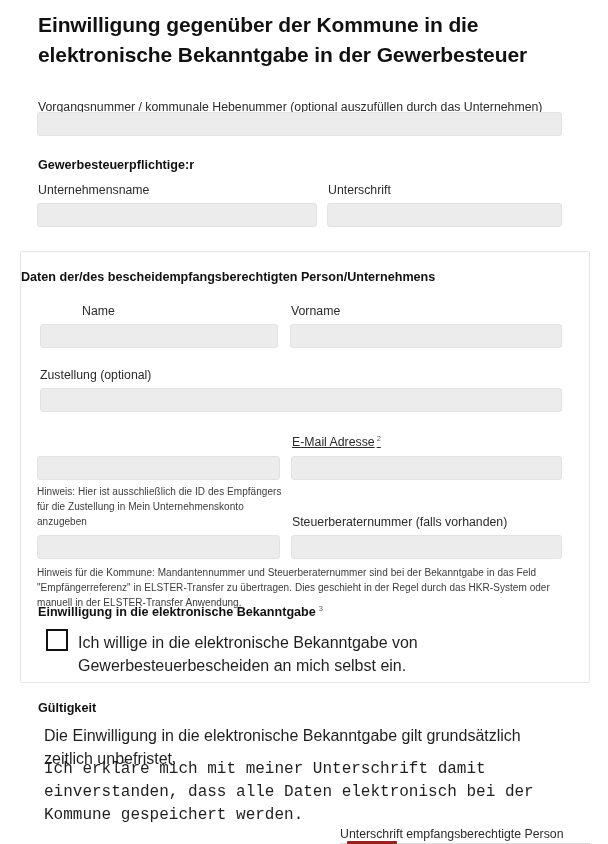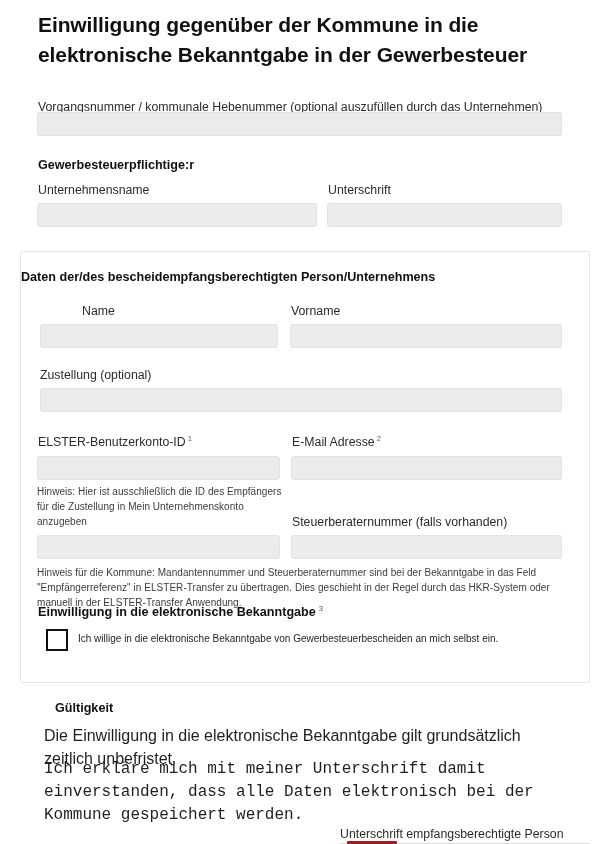--- a/index.html
+++ b/index.html
@@ -100,21 +100,21 @@
   
   .checkbox {
     width: 22px;
     height: 22px;
     border: 2.5px solid #111111;
     background: #ffffff;
     box-sizing: border-box;
   }
 
   .consent-text {
-    font-size: 10px;
+    font-size: 16px;
     line-height: 1.42;
     color: #1f1f1f;
     width: 476px;
   }
 
   
   .body-text {
     font-size: 16px;
     line-height: 1.45;
     color: #1f1f1f;
@@ -163,46 +163,43 @@
 
   <div class="abs field-label" style="left:44px; top:304px;margin-left:38px;">Name</div>
   <input class="abs input-box" style="left: 40px; top: 324px; width: 238px;" value="" placeholder="">
 
   <div class="abs field-label" style="left:291px; top:304px;">Vorname</div>
   <input class="abs input-box" style="left: 290px; top: 324px; width: 272px;" value="" placeholder="">
 
   <div class="abs field-label" style="left:40px; top:368px;">Zustellung (optional)</div>
   <input class="abs input-box" style="left: 40px; top: 388px; width: 522px;" value="" placeholder="">
 
-  <div class="abs field-label" style="left:38px; top:434px;">
-    <span>ELSTER-Benutzerkonto-ID</span><span class="sup">1</span>
-  </div>
   <input class="abs input-box" style="left: 37px; top: 456px; width: 243px;" value="" placeholder="">
   <div class="abs hint" style="left:37px; top:484px; width:246px;">Hinweis: Hier ist ausschließlich die ID des Empfängers für die Zustellung in Mein Unternehmenskonto anzugeben</div>
 
-  <div class="abs field-label" style="left:292px; top:434px;">
+  <div class="abs field-label" style="left:292px; top:434px;text-decoration:underline;">
     <span>E-Mail Adresse</span><span class="sup">2</span>
   </div>
   <input class="abs input-box" style="left: 291px; top: 456px; width: 271px;" value="" placeholder="">
 
   <input class="abs input-box" style="left: 37px; top: 535px; width: 243px;" value="" placeholder="">
 
   <div class="abs field-label" style="left:292px; top:515px;">Steuerberaternummer (falls vorhanden)</div>
   <input class="abs input-box" style="left: 291px; top: 535px; width: 271px;" value="" placeholder="">
 
   <div class="abs hint" style="left:37px; top:565px; width:528px;">Hinweis für die Kommune: Mandantennummer und Steuerberaternummer sind bei der Bekanntgabe in das Feld "Empfängerreferenz" in ELSTER-Transfer zu übertragen. Dies geschieht in der Regel durch das HKR-System oder manuell in der ELSTER-Transfer Anwendung.</div>
 
   <div class="abs section-heading" style="left:38px; top:604px;">
     <span>Einwilligung in die elektronische Bekanntgabe</span><span class="sup">3</span>
   </div>
 
   <div class="abs checkbox" style="left:46px; top:629px;"></div>
   <div class="abs consent-text" style="left:78px; top:632px;">Ich willige in die elektronische Bekanntgabe von Gewerbesteuerbescheiden an mich selbst ein.</div>
 
-  <div class="abs section-heading" style="left:38px; top:701px;margin-left:17px;">Gültigkeit</div>
+  <div class="abs section-heading" style="left:38px; top:701px;">Gültigkeit</div>
 
   <div class="abs body-text" style="left:44px; top:724px; width:520px;">Die Einwilligung in die elektronische Bekanntgabe gilt grundsätzlich zeitlich unbefristet.</div>
 
   <div class="abs body-text" style="left:44px; top:758px; width:518px;font-family:Liberation Mono, monospace;">Ich erkläre mich mit meiner Unterschrift damit einverstanden, dass alle Daten elektronisch bei der Kommune gespeichert werden.</div>
 
   <div class="abs" style="left:40px; top:824px; width:170px; height:20px;margin-top:29px;">
     <span class="sig-label">Ort</span>
     <span class="sig-line" style="left:0; width:170px;"></span>
   </div>
 

